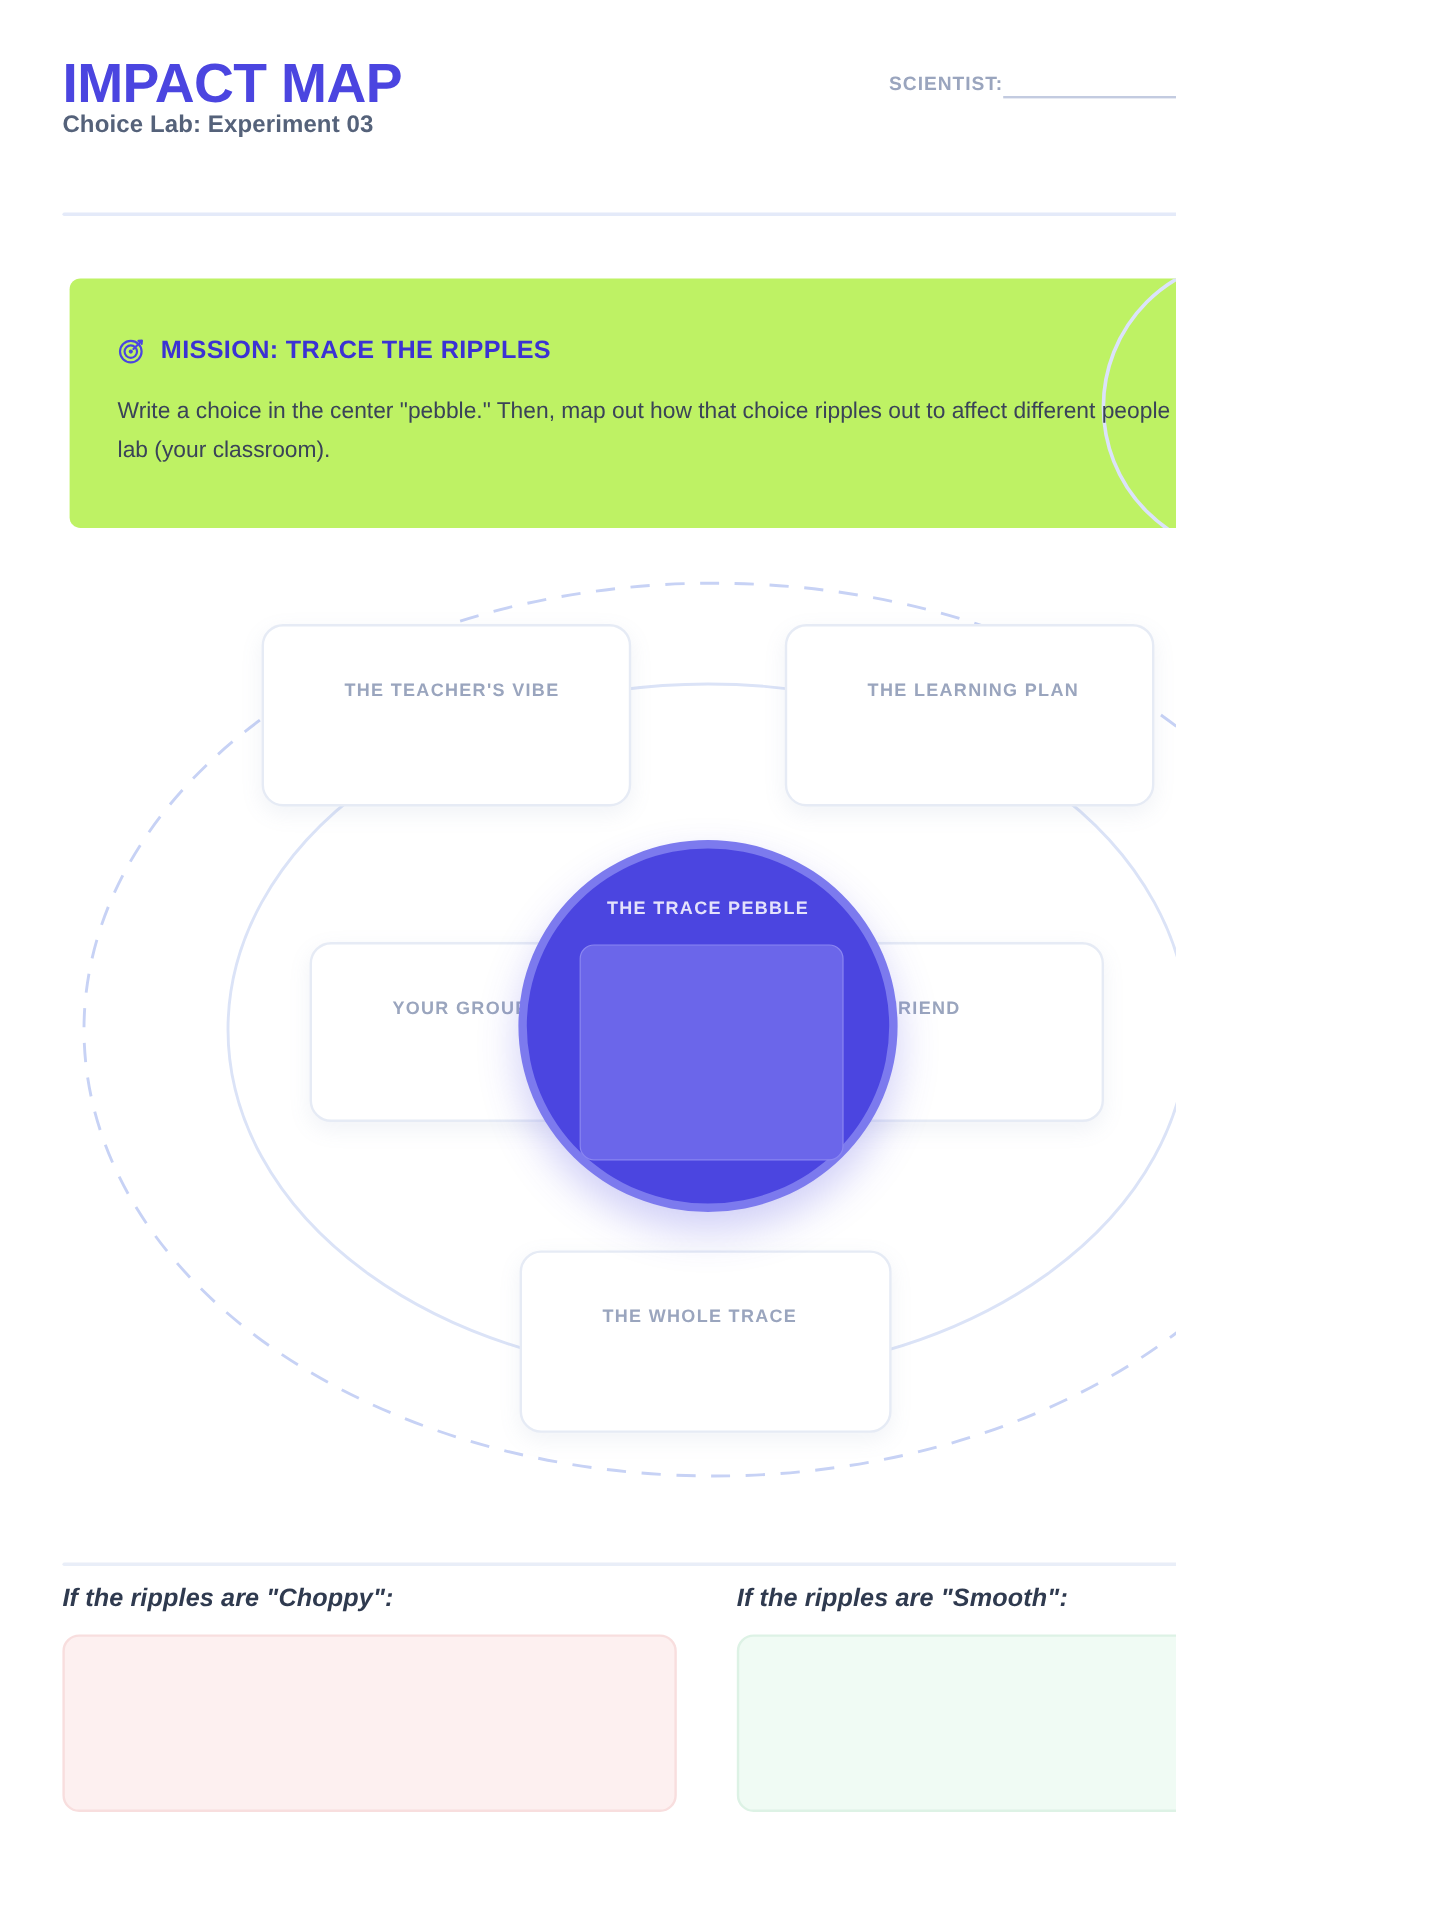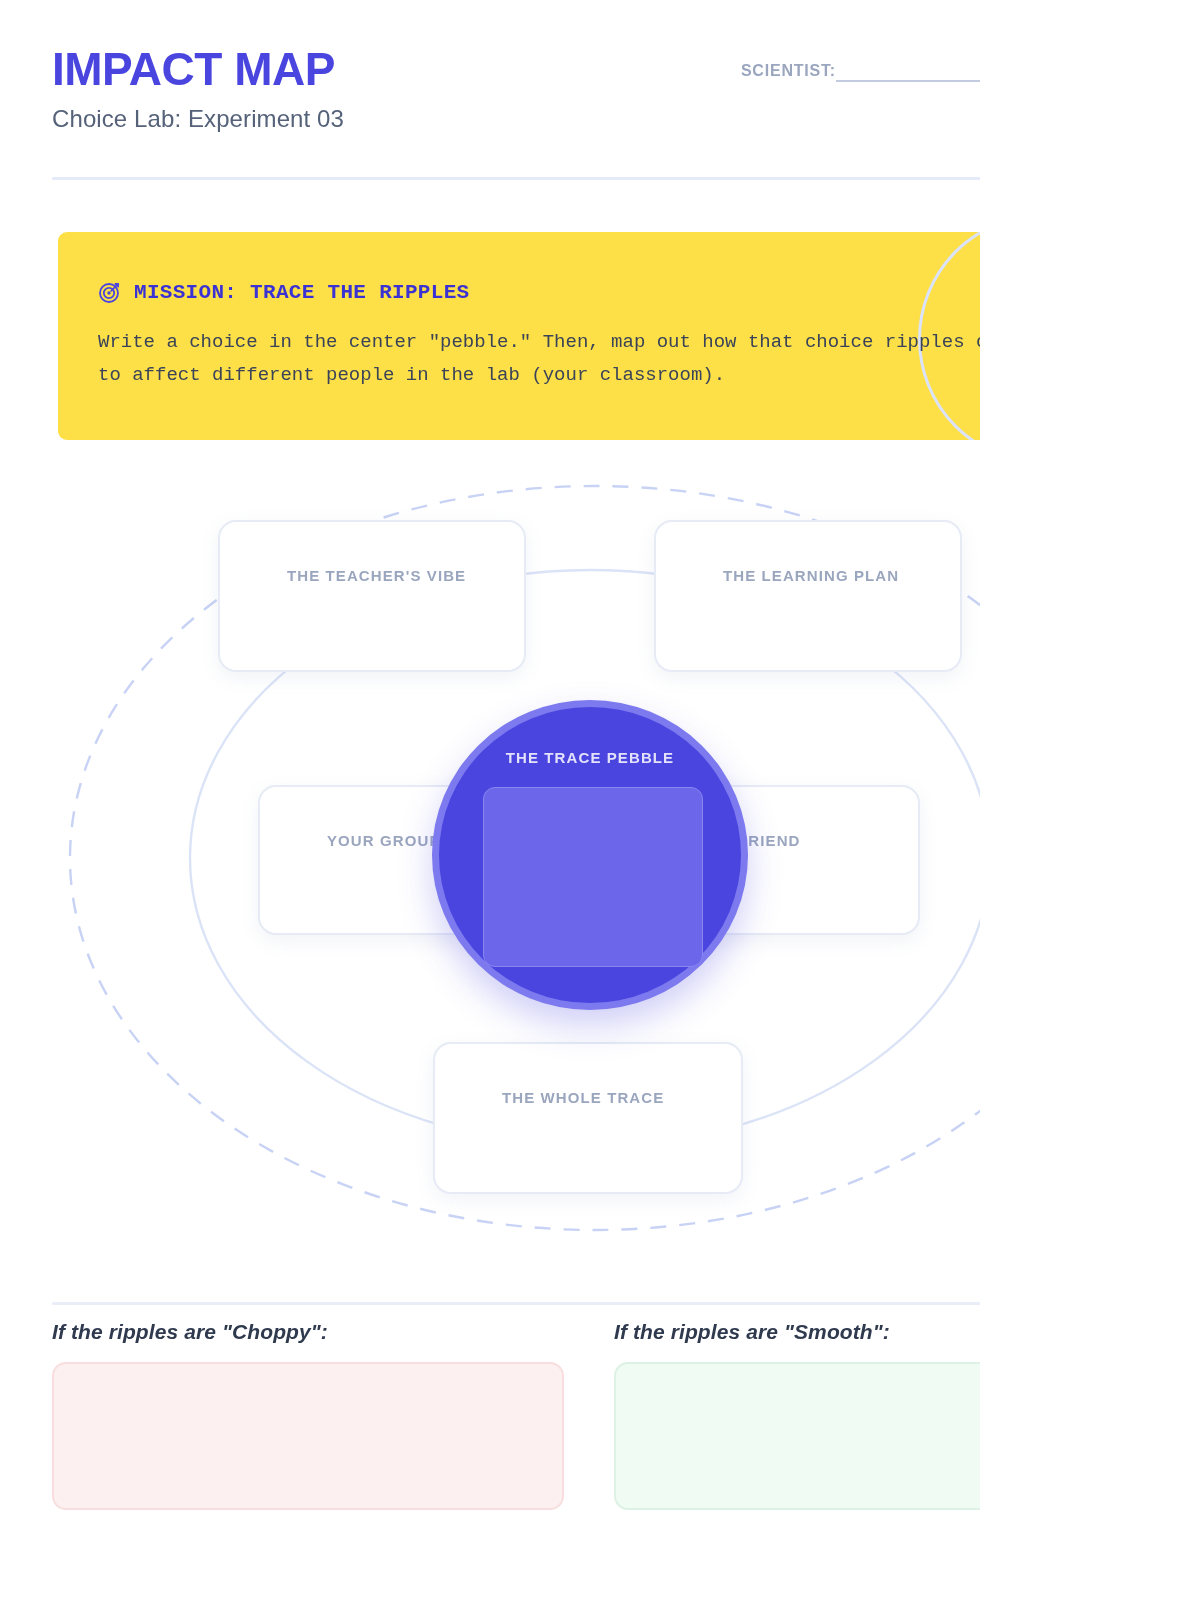--- a/index.html
+++ b/index.html
@@ -28,23 +28,22 @@
     height: 130px;
   }
   .title {
     font-size: 46px;
     font-weight: 800;
     letter-spacing: -0.5px;
     color: #4b45e0;
     line-height: 1.05;
   }
   .subtitle {
-    margin-top: 12px;
-    font-size: 24px;
-    font-weight: 400;
+    font-size: 20px;
+    font-weight: 700;
     color: #55627a;
     letter-spacing: 0.1px;
   }
   .scientist {
     position: absolute;
     right: 0;
     top: 17px;
     display: flex;
     align-items: flex-end;
     gap: 0;
@@ -71,24 +70,23 @@
     border-radius: 2px;
   }
 
   
   .mission {
     position: absolute;
     left: 58px;
     top: 232px;
     width: 1062px;
     height: 208px;
-    background: #fde047;
+    background: #bef264;
     border-radius: 9px;
     overflow: hidden;
-    font-family: Liberation Mono, monospace;
   }
   .mission-deco {
     position: absolute;
     right: -48px;
     top: -18px;
     width: 250px;
     height: 250px;
     border-radius: 50%;
     border: 3px solid #dbe2fb;
   }

